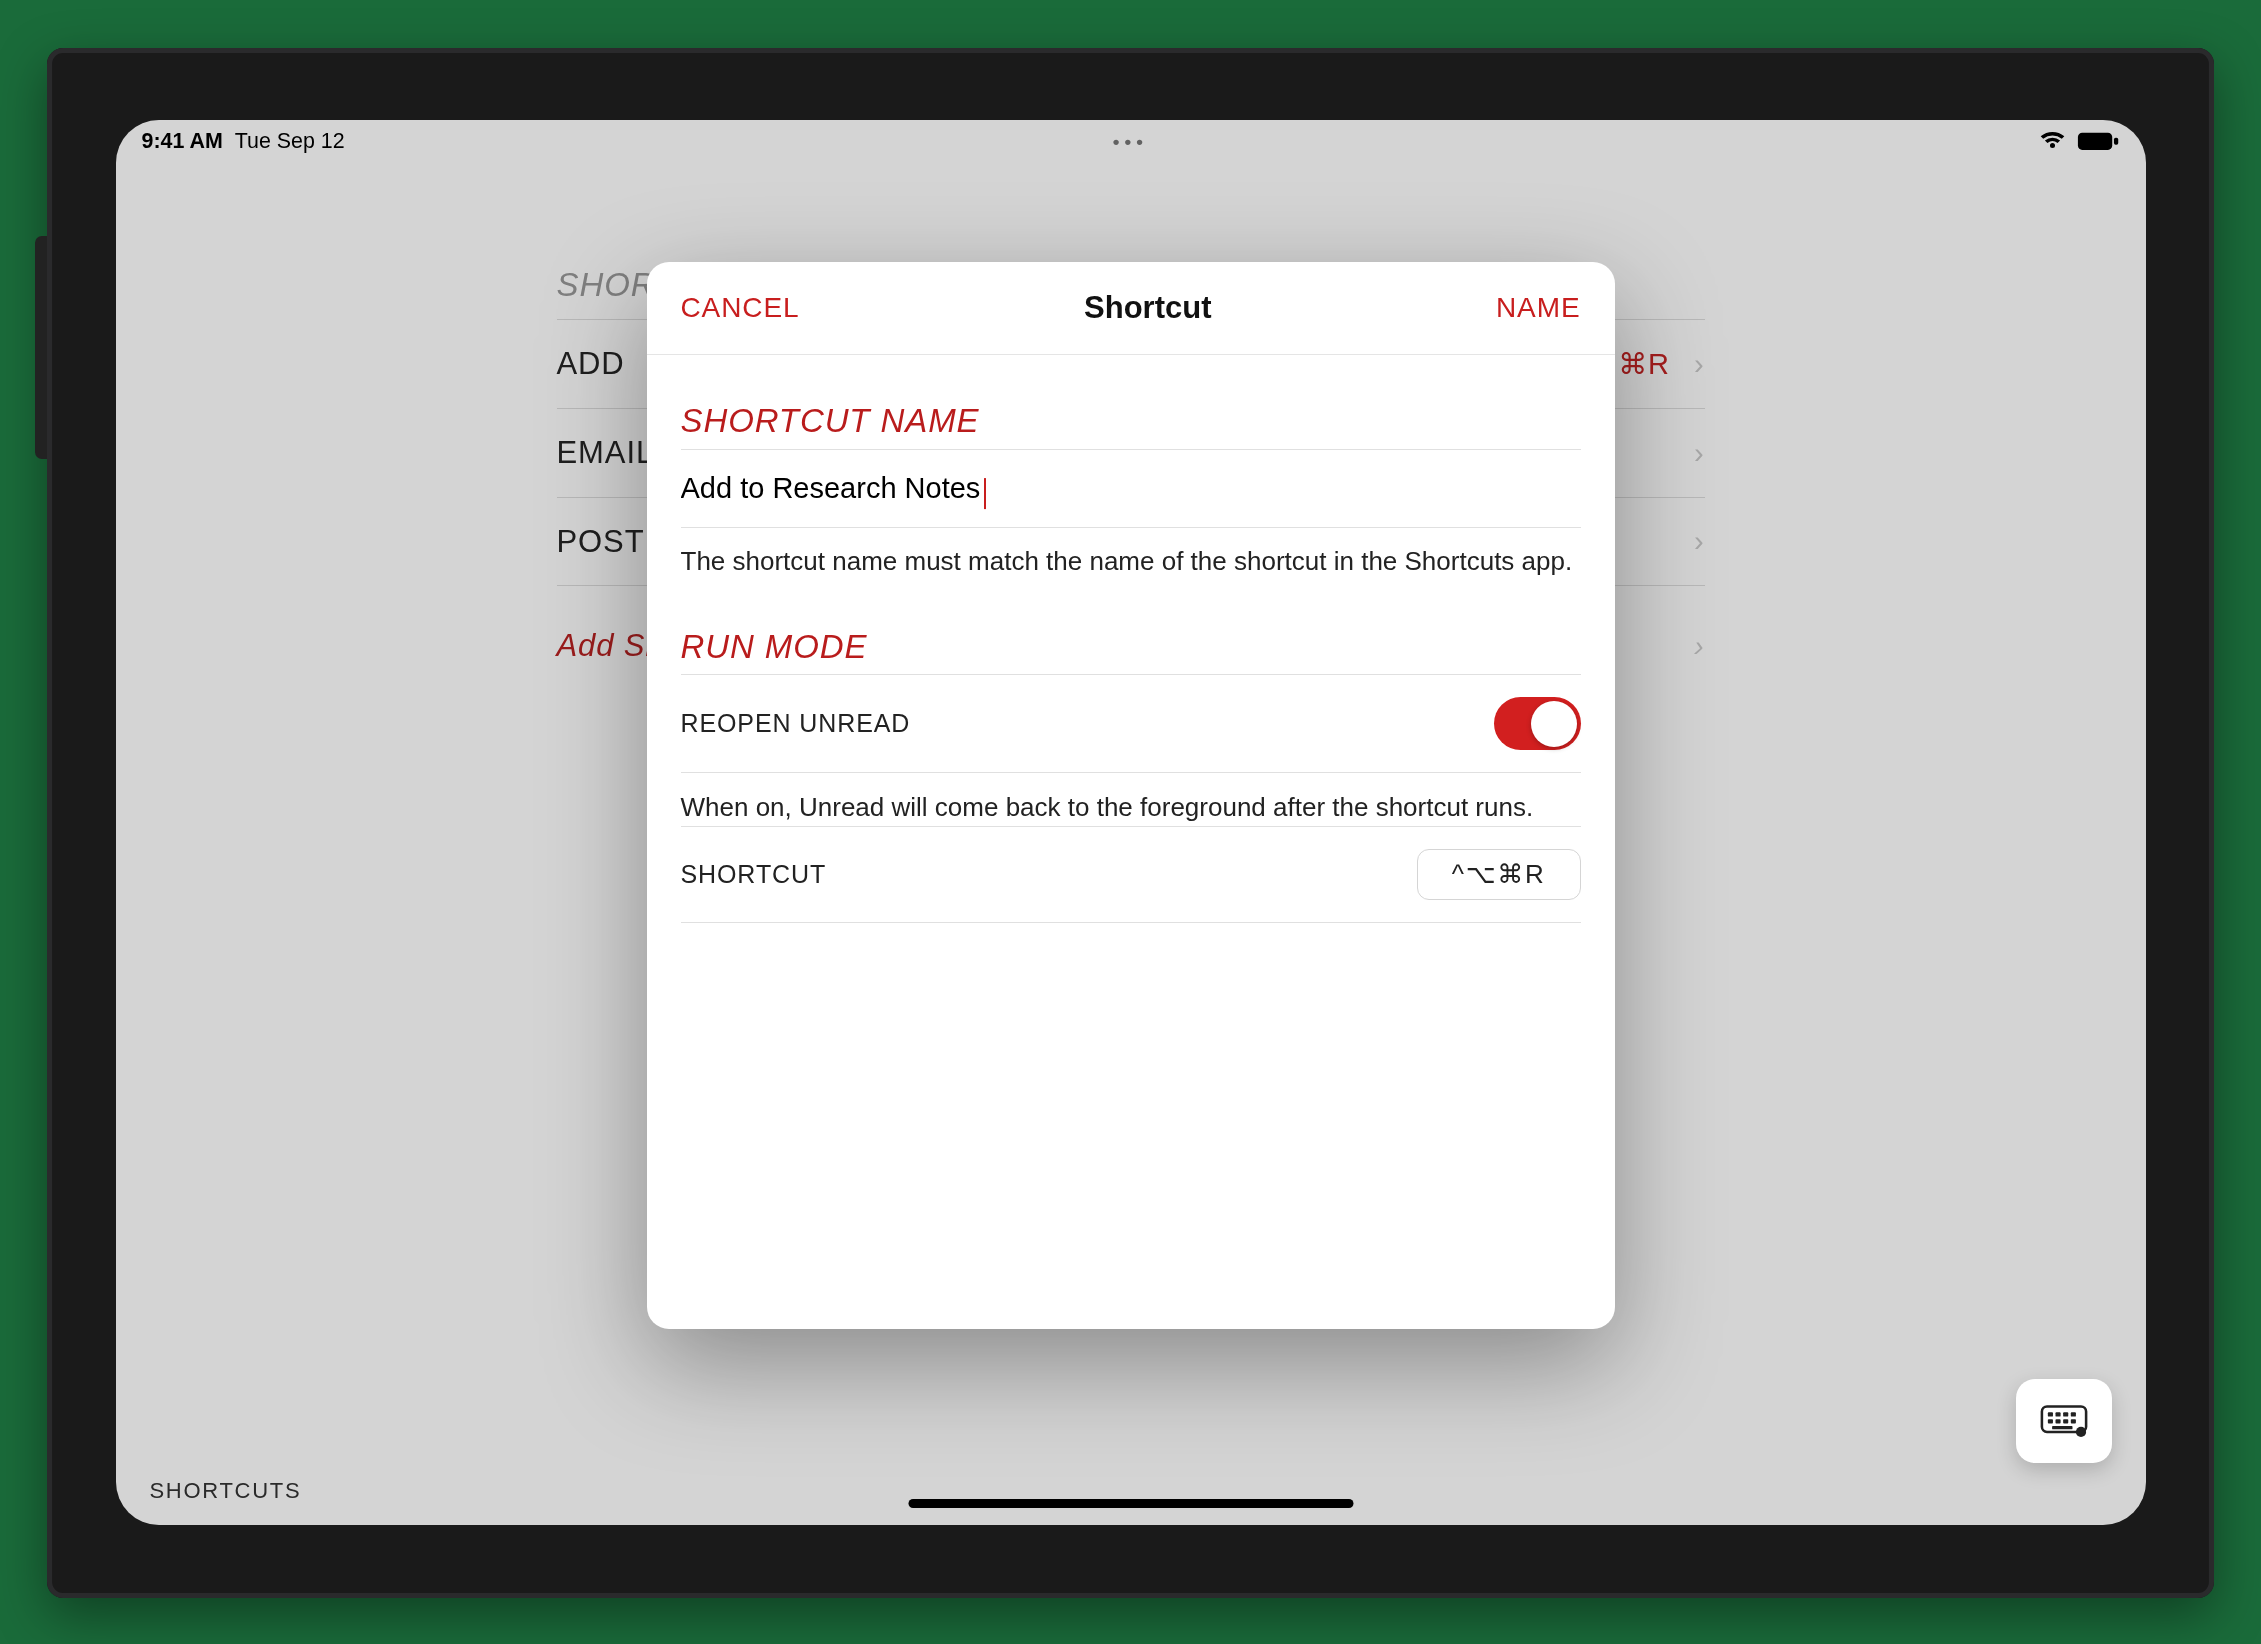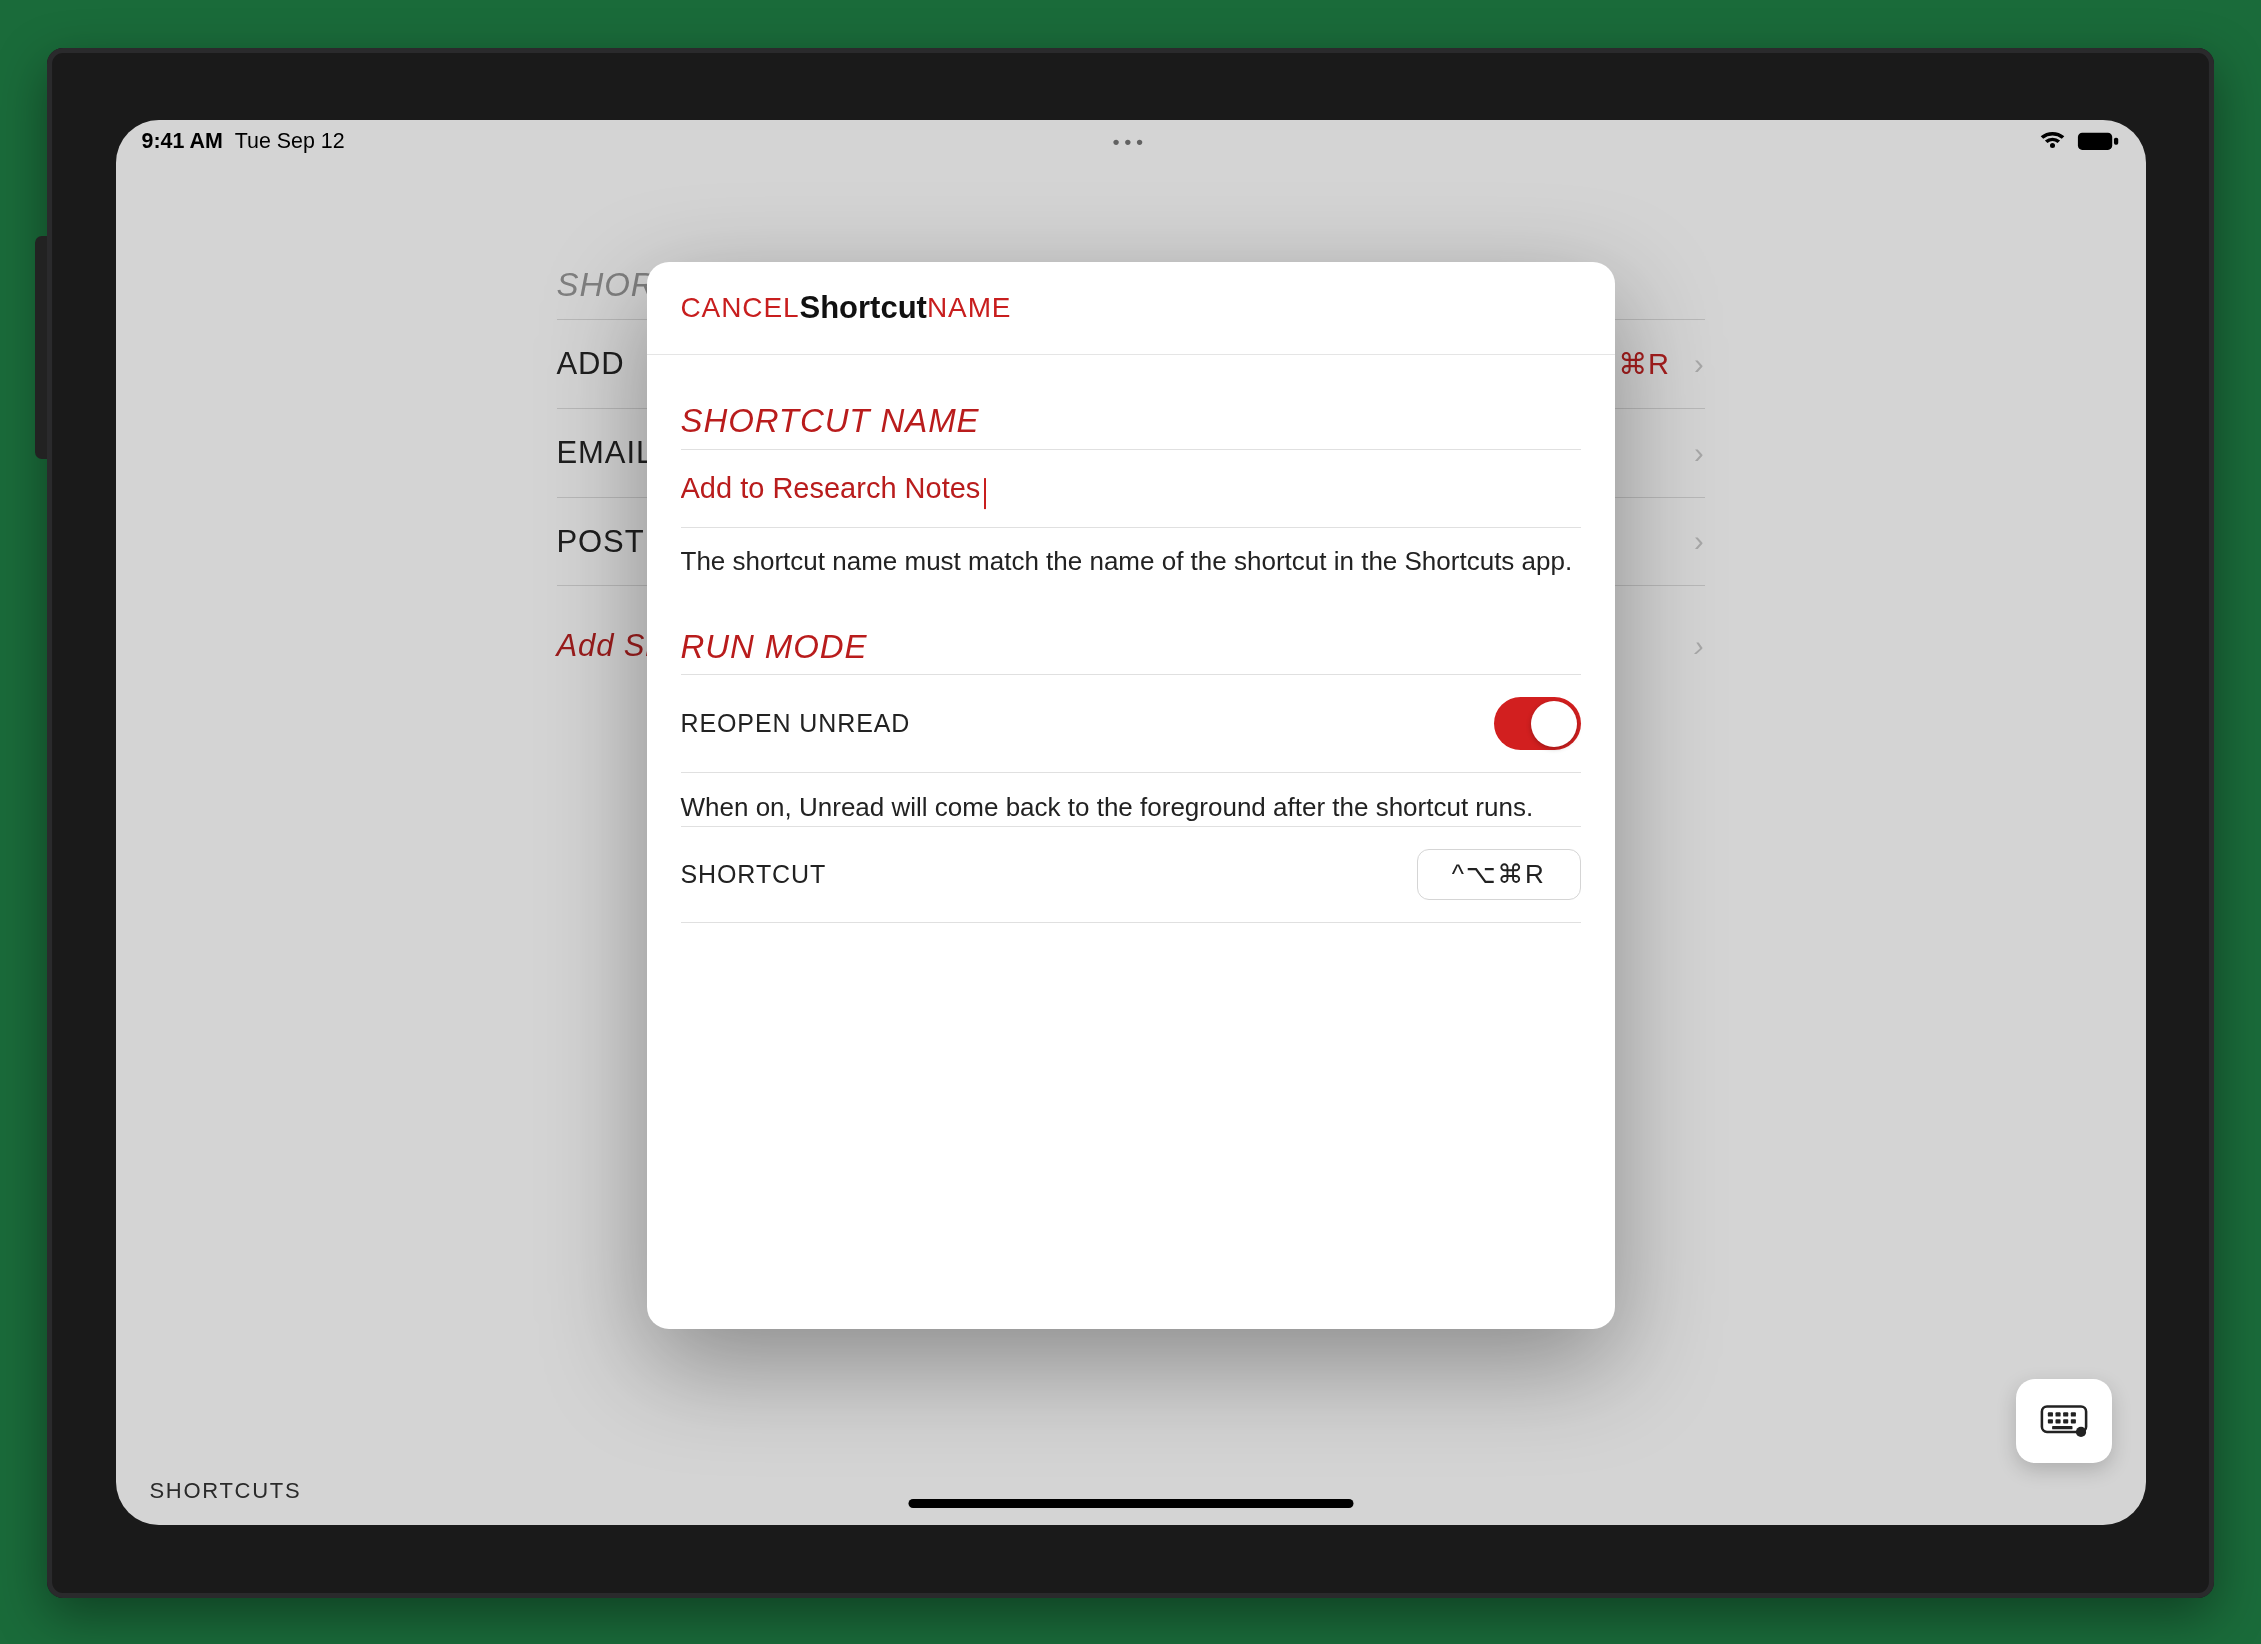--- a/index.html
+++ b/index.html
@@ -117,21 +117,21 @@
     border-radius: 22px;
     box-shadow: 0 34px 103px rgba(0,0,0,0.35);
     display:flex;
     flex-direction:column;
   }
   .modal-header {
     height: 93px;
     border-bottom: 1.7px solid #e5e5e5;
     display:flex;
     align-items:center;
-    justify-content:flex-start;
+    justify-content:space-between;
     padding: 0 34px;
   }
   .modal-header .btn {
     color:#c81e1e;
     font-size:28px;
     letter-spacing: 0.9px;
     font-weight:400;
     cursor:pointer;
     background:none;
     border:none;
@@ -164,21 +164,21 @@
     display:flex;
     align-items:center;
     justify-content:space-between;
   }
 
   .text-input {
     width:100%;
     font-size: 29px;
     border:none;
     outline:none;
-    color:#b91c1c;
+    color:#000000;
     font-family:inherit;
     caret-color:#c81e1e;
   }
   .caret {
     display:inline-block;
     width:1.7px;
     height:31px;
     background:#c81e1e;
     transform:translateY(5.1px);
     margin-left:-1.7px;

